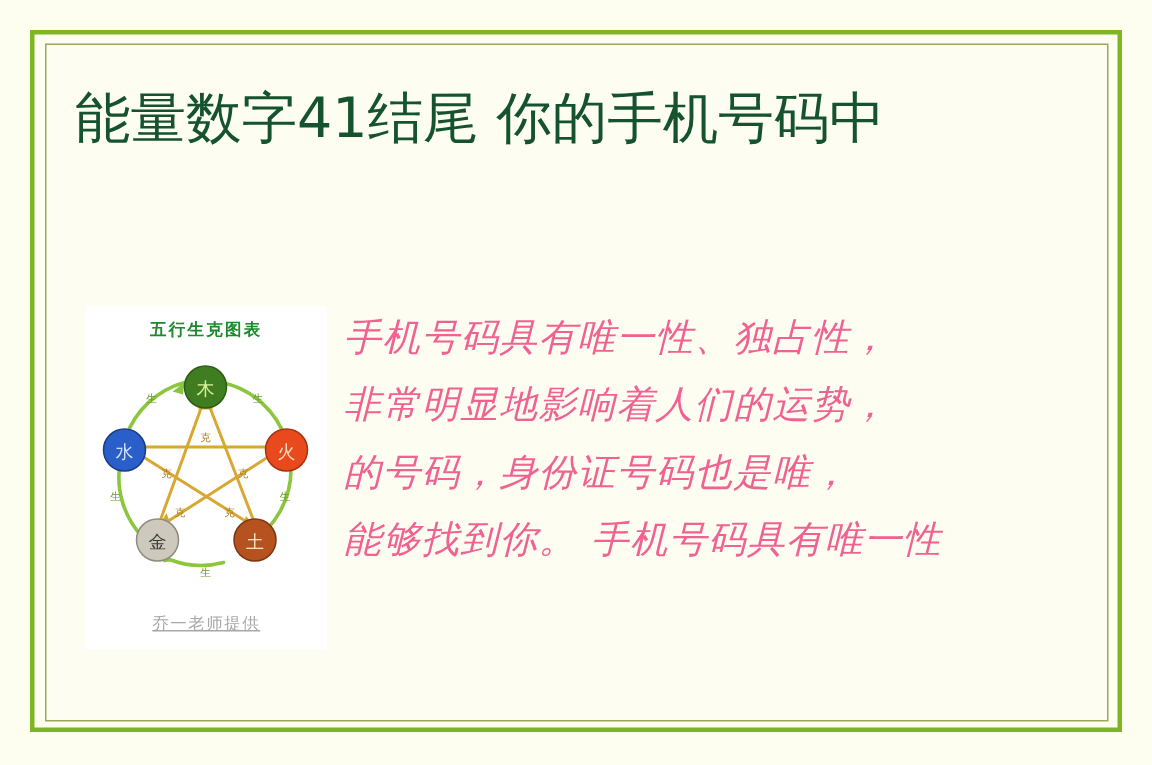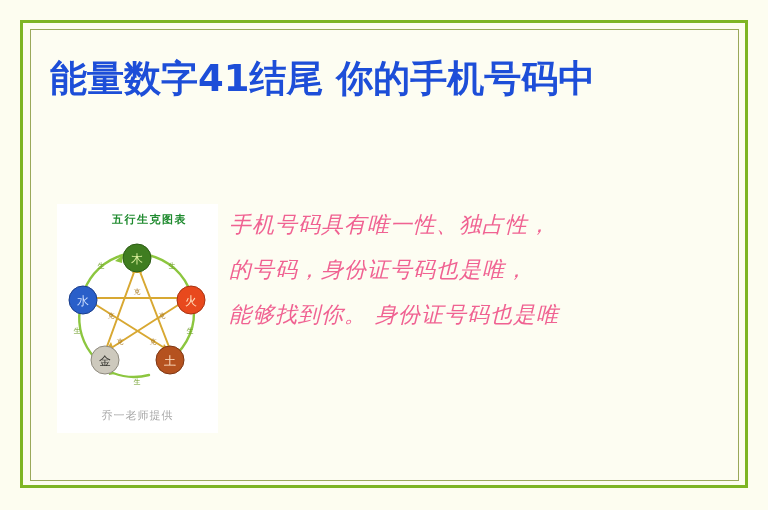--- a/index.html
+++ b/index.html
@@ -47,24 +47,24 @@
   }
 
   
   .title-block {
     position: absolute;
     left: 50px;
     top: 56px;
     width: 660px;
   }
   .title-line {
-    color: #1d4ed8;
+    color: #14532d;
     font-size: 37px;
     line-height: 45px;
-    font-weight: 700;
+    font-weight: 400;
     letter-spacing: 0px;
     white-space: nowrap;
     font-family: "DejaVu Sans", "Liberation Sans", sans-serif;
   }
 
   
   .content {
     position: absolute;
     left: 57px;
     top: 204px;
@@ -78,58 +78,59 @@
     left: 0px;
     top: 0px;
     width: 161px;
     height: 229px;
     background: #ffffff;
     overflow: hidden;
   }
   .fig-title {
     position: absolute;
     top: 8px;
-    left: 12px;
+    left: 0;
     width: 161px;
     text-align: center;
     color: #1e8a2e;
     font-size: 11px;
     font-weight: bold;
     letter-spacing: 1.5px;
     font-family: "DejaVu Serif", "Liberation Serif", serif;
   }
   .fig-caption {
     position: absolute;
     bottom: 10px;
     left: 0;
     width: 161px;
     text-align: center;
     color: #a8a8a8;
     font-size: 11px;
     letter-spacing: 1px;
     font-family: "DejaVu Serif", "Liberation Serif", serif;
+    text-decoration: underline;
   }
   .fig-svg {
     position: absolute;
     left: 8px;
     top: 32px;
     width: 145px;
     height: 158px;
   }
 
   
   .body-text {
     position: absolute;
     left: 172px;
     top: -2px;
     width: 470px;
   }
   .body-line {
     color: #f06292;
-    font-size: 22px;
+    font-size: 25px;
     line-height: 45px;
     white-space: nowrap;
     letter-spacing: 1px;
     font-family: "DejaVu Serif", "Liberation Serif", serif;
     font-style: italic;
   }
 </style>
 </head>
 <body>
 
@@ -215,18 +216,19 @@
           <text x="55" y="108">克</text>
           <text x="46" y="82">克</text>
         </g>
       </svg>
 
       <div class="fig-caption">乔一老师提供</div>
     </div>
 
     <div class="body-text">
       <div class="body-line">手机号码具有唯一性、独占性，</div>
+      <div class="body-line">非常明显地影响着人们的运势，</div>
       <div class="body-line">的号码，身份证号码也是唯，</div>
-      <div class="body-line">能够找到你。 身份证号码也是唯</div>
+      <div class="body-line">能够找到你。 手机号码具有唯一性</div>
     </div>
 
   </div>
 </div>
 
 </body></html>

